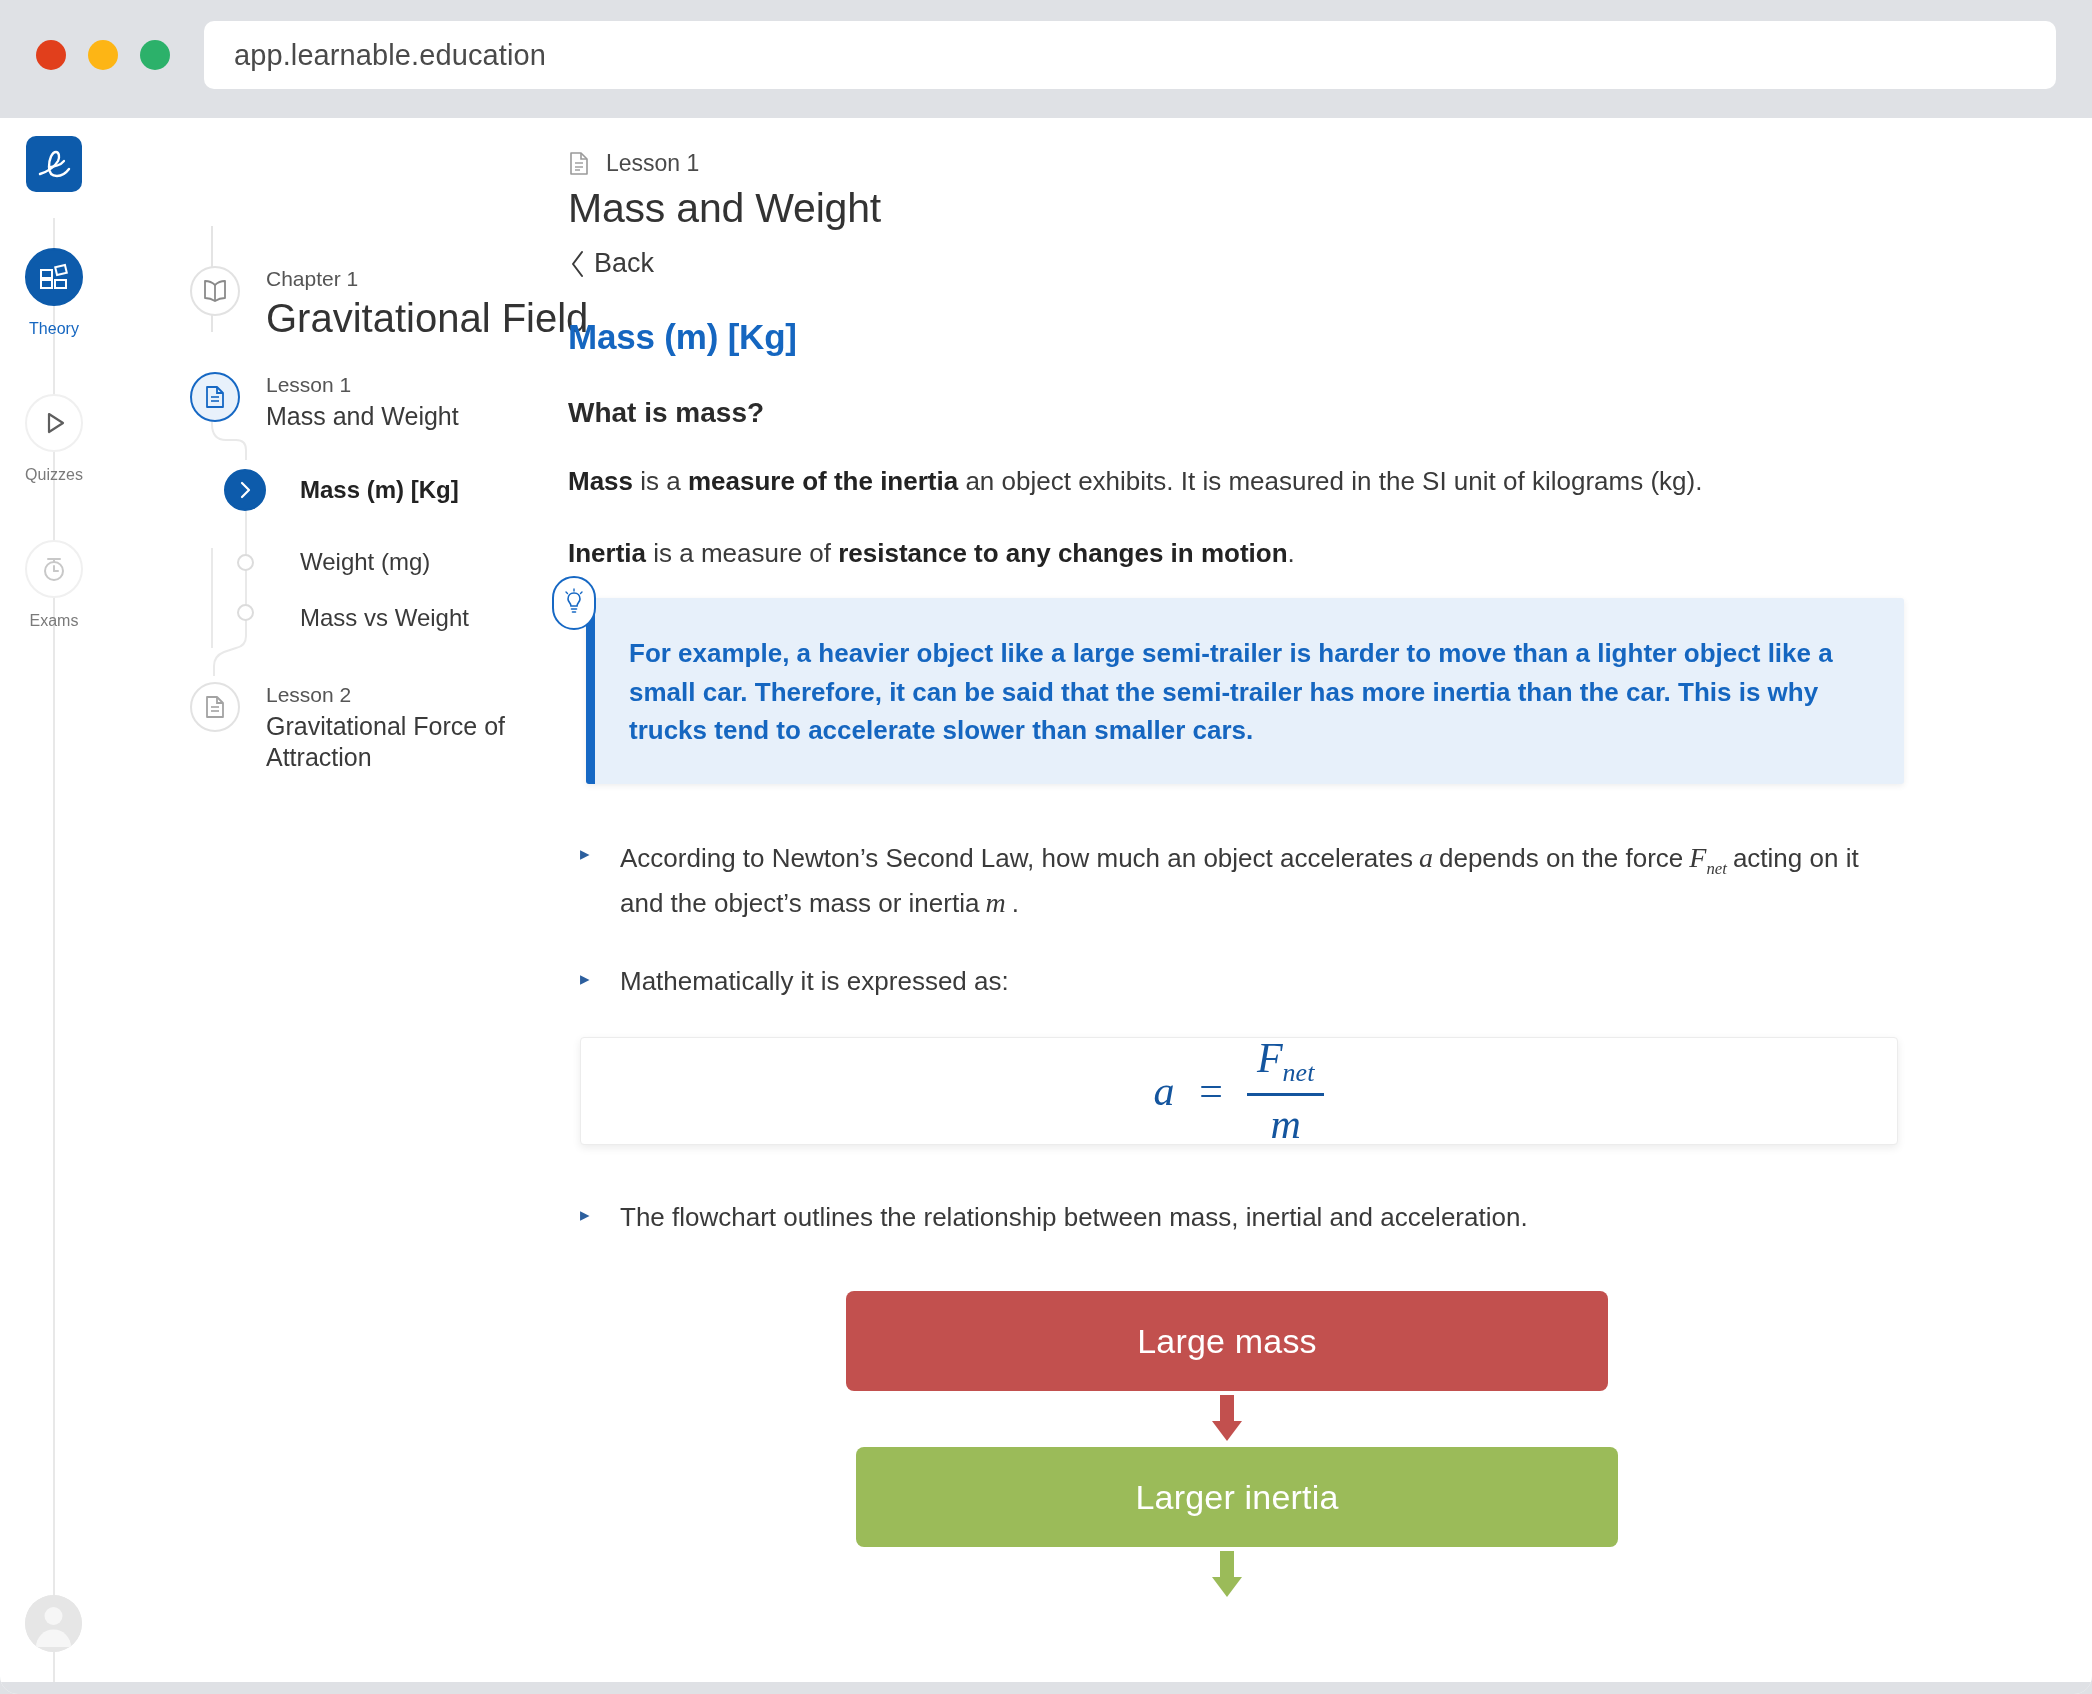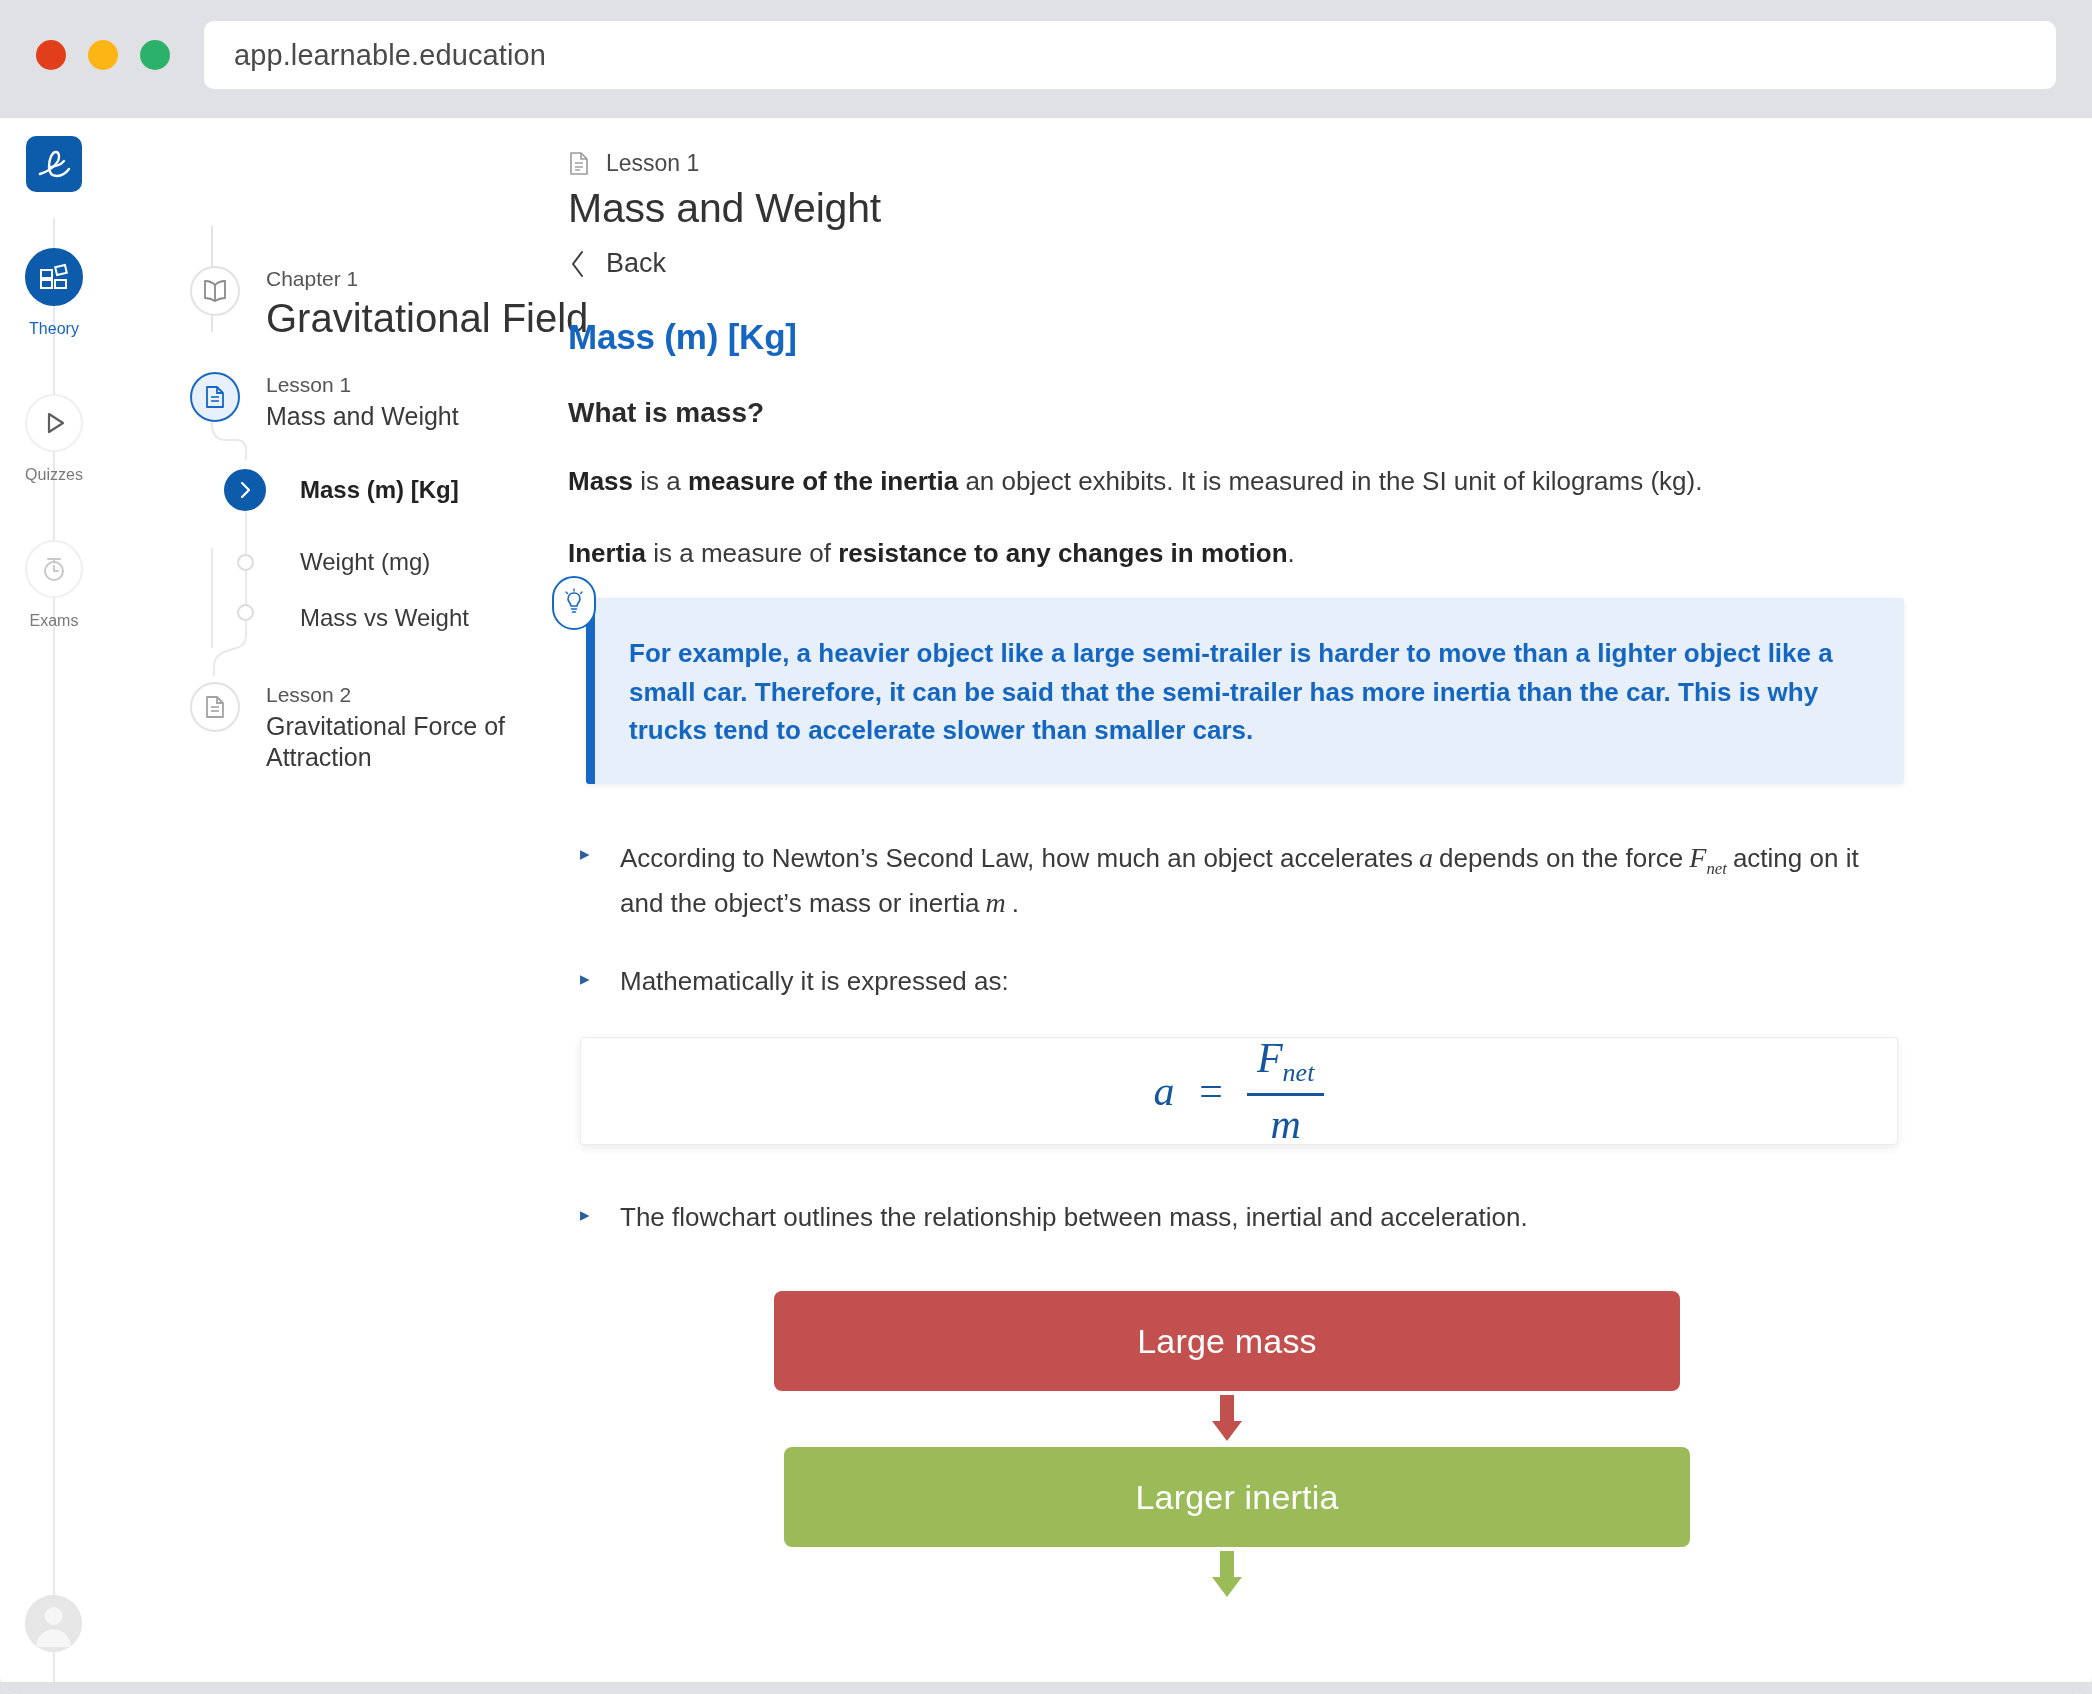--- a/index.html
+++ b/index.html
@@ -161,21 +161,21 @@
   }
   .lesson-eyebrow {
     display: flex; align-items: center; gap: 16px;
     font-size: 23px; color: #4a4a4a;
   }
   .lesson-title {
     font-size: 41px; color: #333; font-weight: 400;
     margin-top: 8px; letter-spacing: -.2px;
   }
   .back-link {
-    display: flex; align-items: center; gap: 18px;
+    display: flex; align-items: center; gap: 6px;
     margin-top: 16px;
     font-size: 27px; color: #3b3b3b;
   }
   .h-blue {
     margin-top: 38px;
     font-size: 35px; font-weight: bold; color: #1566c0;
     letter-spacing: -.2px;
   }
   .h-sub {
     margin-top: 40px;
@@ -255,21 +255,21 @@
   .frac .den { padding-top: 4px; }
   .frac sub { font-size: .62em; }
 
   
   .flow {
     margin-top: 54px;
     display: flex; flex-direction: column; align-items: center;
     width: 1318px;
   }
   .flow-box {
-    width: 906px; height: 100px;
+    width: 762px; height: 100px;
     border-radius: 8px;
     display: flex; align-items: center; justify-content: center;
     color: #ffffff;
     font-size: 34px;
     letter-spacing: .2px;
   }
   .flow-box.red   { background: #c2504e; }
   .flow-box.green { background: #9bbb59; margin-left: 20px; }
   .flow-arrow { width: 46px; height: 56px; }
 

